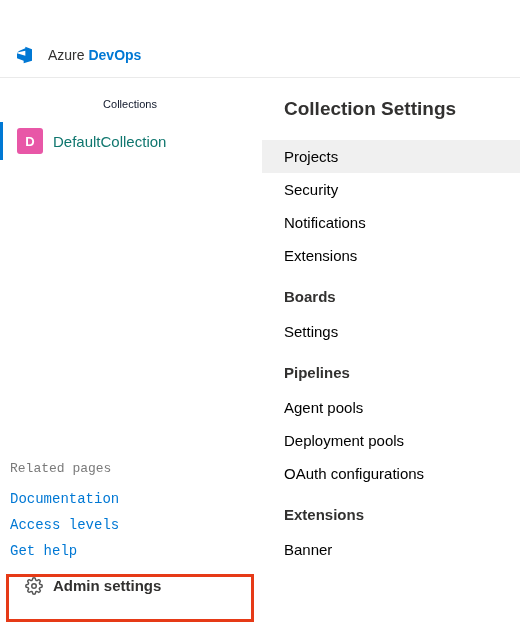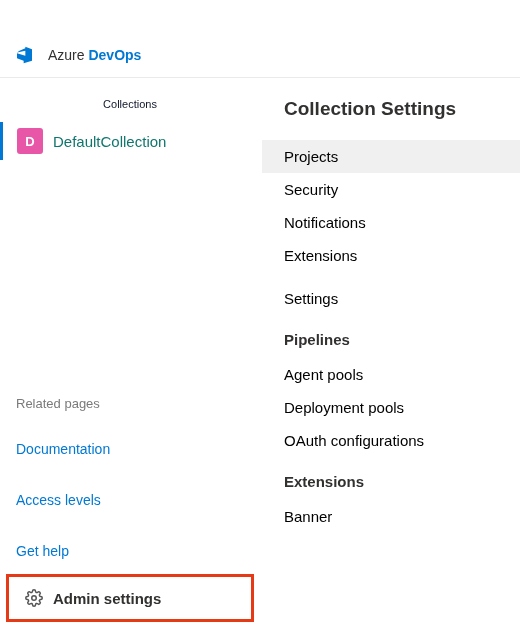--- a/index.html
+++ b/index.html
@@ -10,24 +10,24 @@
   .topbar .brand { font-size: 14px; color: #323130; }
   .topbar .brand .bold { font-weight: 600; color: #0078d4; }
   .main { flex: 1; display: flex; min-height: 0; }
   .left { width: 260px; position: relative; display: flex; flex-direction: column; }
   .left-inner { padding: 20px 0 0 0; flex: 1; display: flex; flex-direction: column; }
   .collections-label { font-size: 11px; color: #0f172a; padding: 0 18px 12px 18px; text-align: center; }
   .coll-item { display: flex; align-items: center; height: 38px; padding: 0 14px 0 14px; border-left: 3px solid #0078d4; cursor: pointer; }
   .coll-badge { width: 26px; height: 26px; border-radius: 3px; background: #e857a7; color: #fff; font-size: 13px; font-weight: 600; display: flex; align-items: center; justify-content: center; margin-right: 10px; }
   .coll-name { font-size: 15px; color: #0f766e; }
   .spacer { flex: 1; }
-  .related-block { padding: 0 18px 4px 16px; }
+  .related-block { padding: 0 18px 4px 10px; font-family: Liberation Mono, monospace; }
   .related-label { font-size: 13px; color: #7a7a7a; margin-bottom: 10px; }
-  .link-item { display: block; font-size: 14px; color: #0078d4; padding: 5px 0; cursor: pointer; margin-top: 25px; }
-  .admin-row { display: flex; align-items: center; height: 48px; padding: 0 16px; cursor: pointer; border: 3px solid #e63a17; margin: 6px 6px 4px 6px; }
+  .link-item { display: block; font-size: 14px; color: #0078d4; padding: 5px 0; cursor: pointer; }
+  .admin-row { display: flex; align-items: flex-start; height: 48px; padding: 0 16px; cursor: pointer; border: 3px solid #e63a17; margin: 6px 6px 4px 6px; }
   .admin-row .gear { margin-right: 10px; color:#555; display:flex; align-items:center; }
   .admin-row .label { font-size: 15px; font-weight: 600; color: #323130; }
   .right { flex: 1; padding: 20px 0 0 0; }
   .right-inner { padding: 0 0 0 2px; }
   .cs-title { font-size: 19px; font-weight: 600; padding: 0 22px 20px 22px; }
   .section { font-size: 15px; font-weight: 600; padding: 6px 22px 10px 22px; }
   .item { font-size: 15px; color: #000000; padding: 8px 22px; cursor: pointer; }
   .item.selected { background: #f0f0f0; }
   .group { padding-bottom: 10px; }
 </style>
@@ -75,20 +75,21 @@
       <div class="right-inner">
         <div class="cs-title">Collection Settings</div>
         <div id="groups-mount">
             <div class="group">
               <div class="item selected">Projects</div>
               <div class="item">Security</div>
               <div class="item">Notifications</div>
               <div class="item">Extensions</div>
             </div>
             <div class="group">
+              <div class="section">Boards</div>
               <div class="item">Settings</div>
             </div>
             <div class="group">
               <div class="section">Pipelines</div>
               <div class="item">Agent pools</div>
               <div class="item">Deployment pools</div>
               <div class="item">OAuth configurations</div>
             </div>
             <div class="group">
               <div class="section">Extensions</div>

